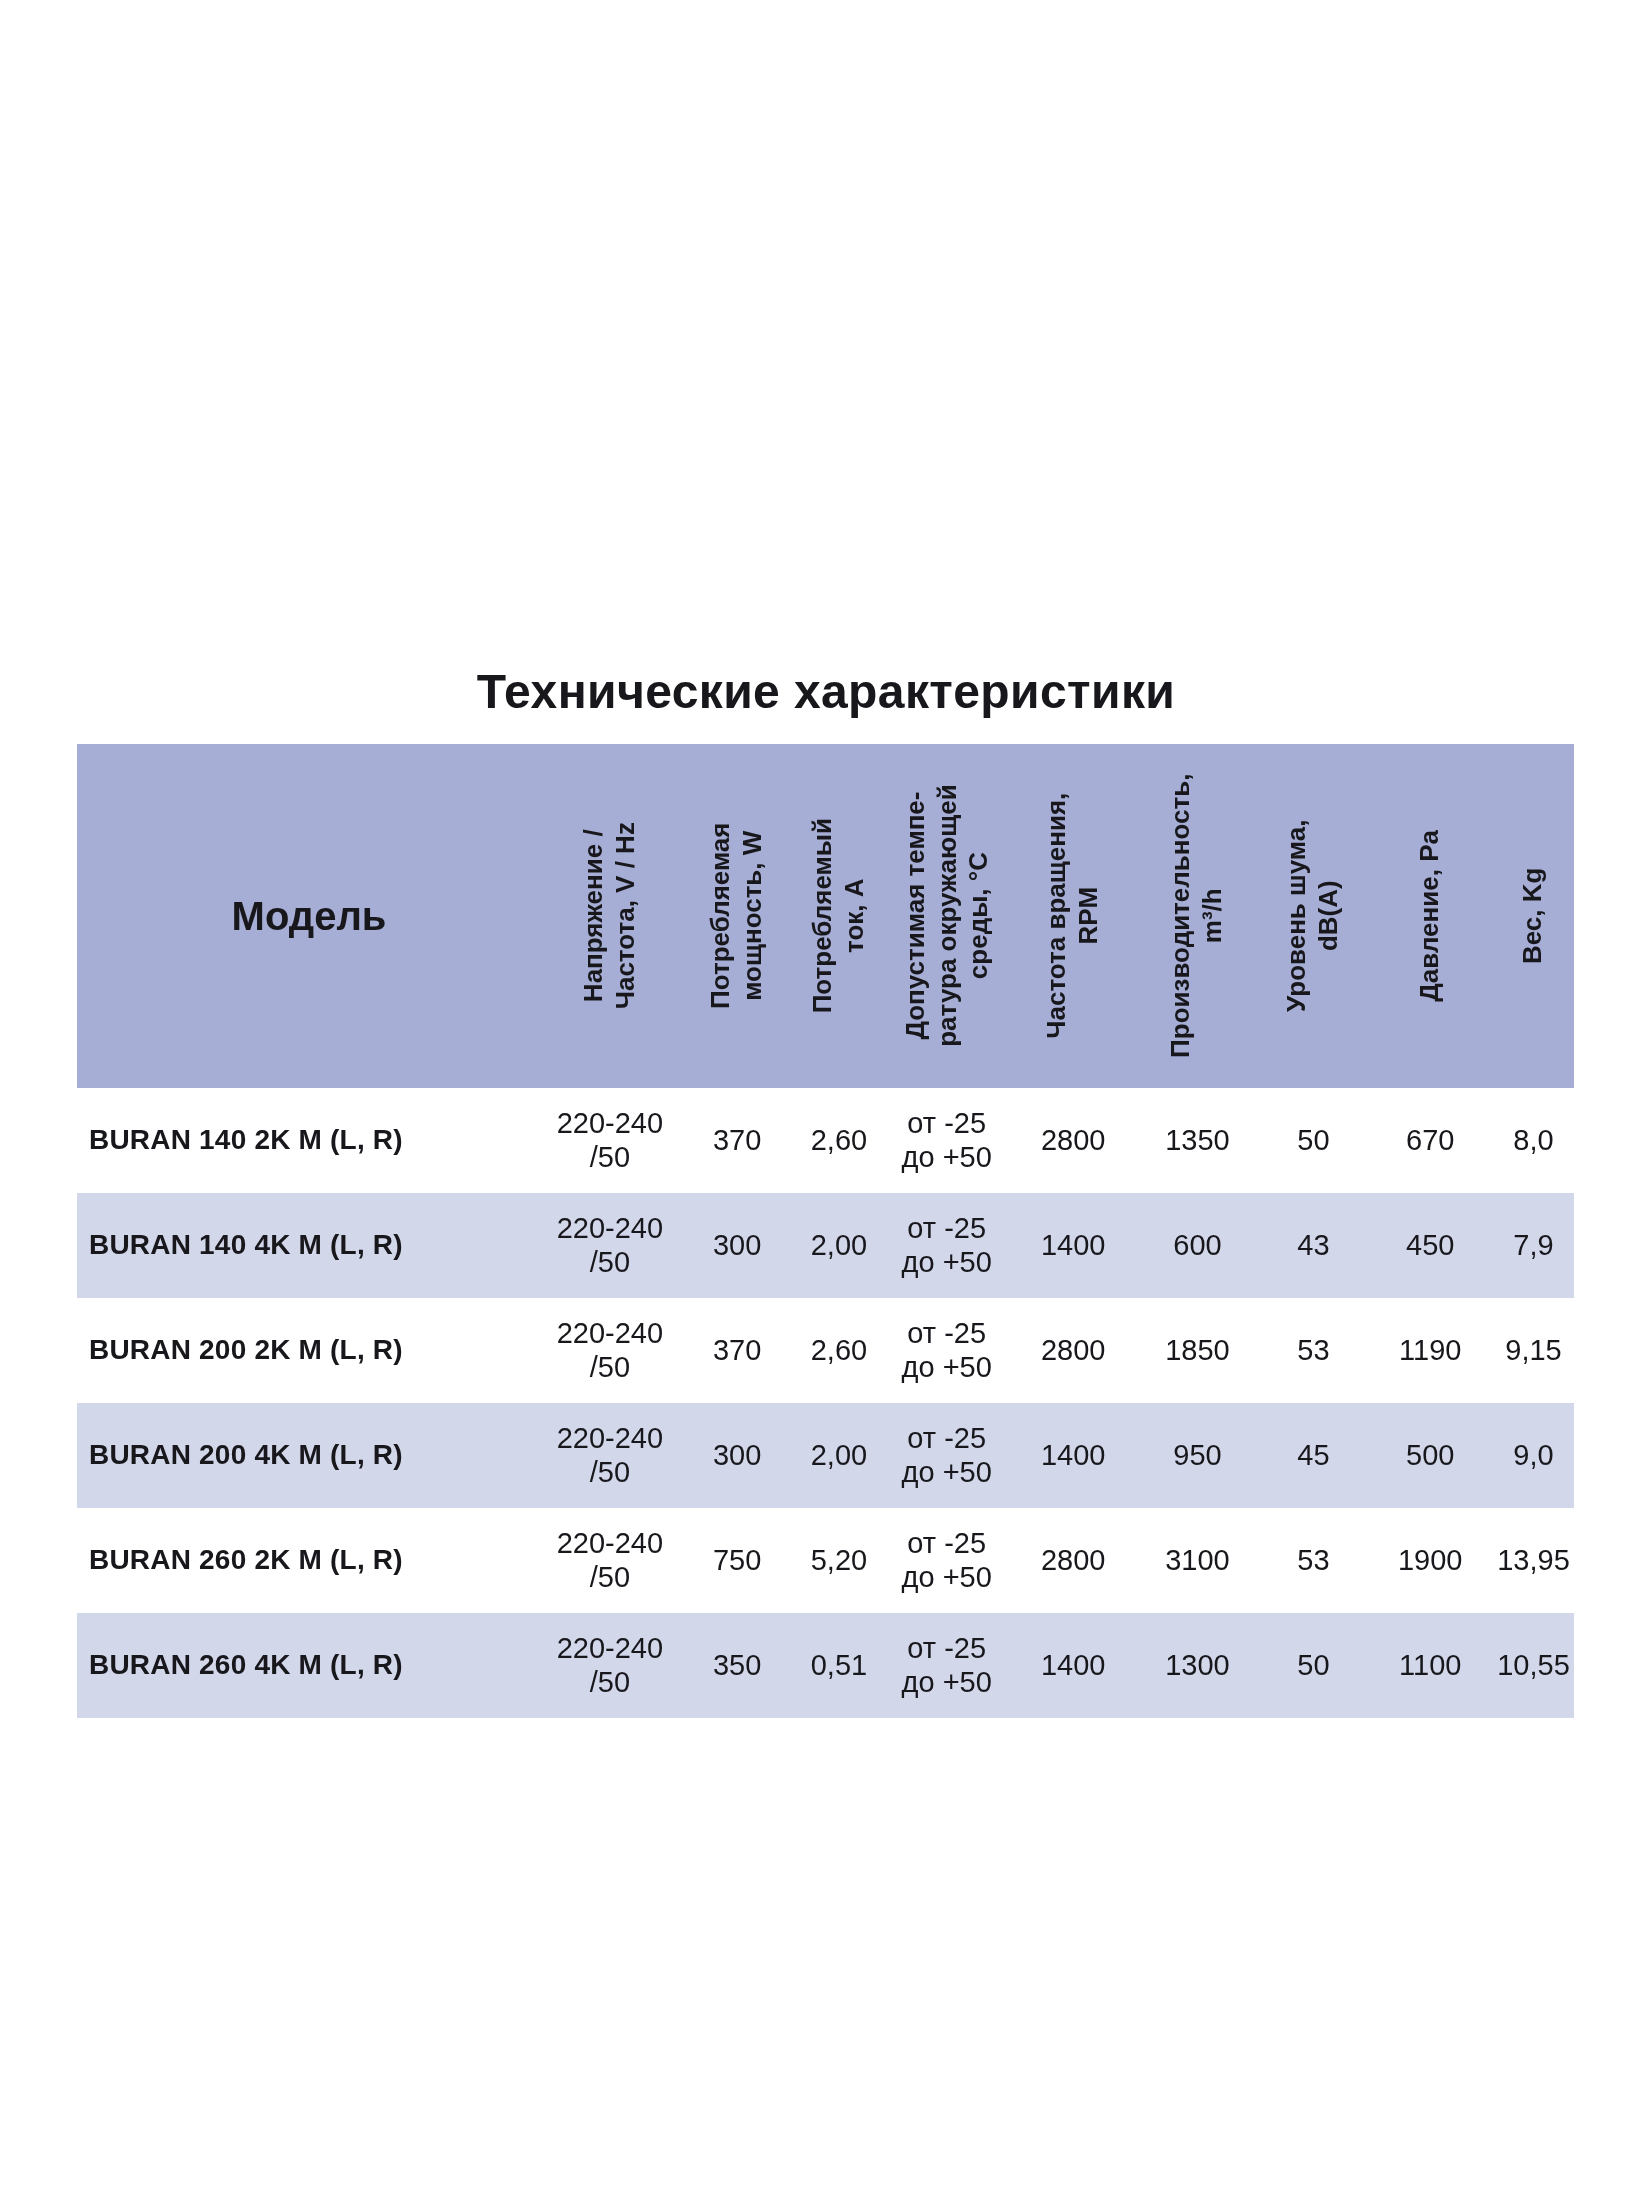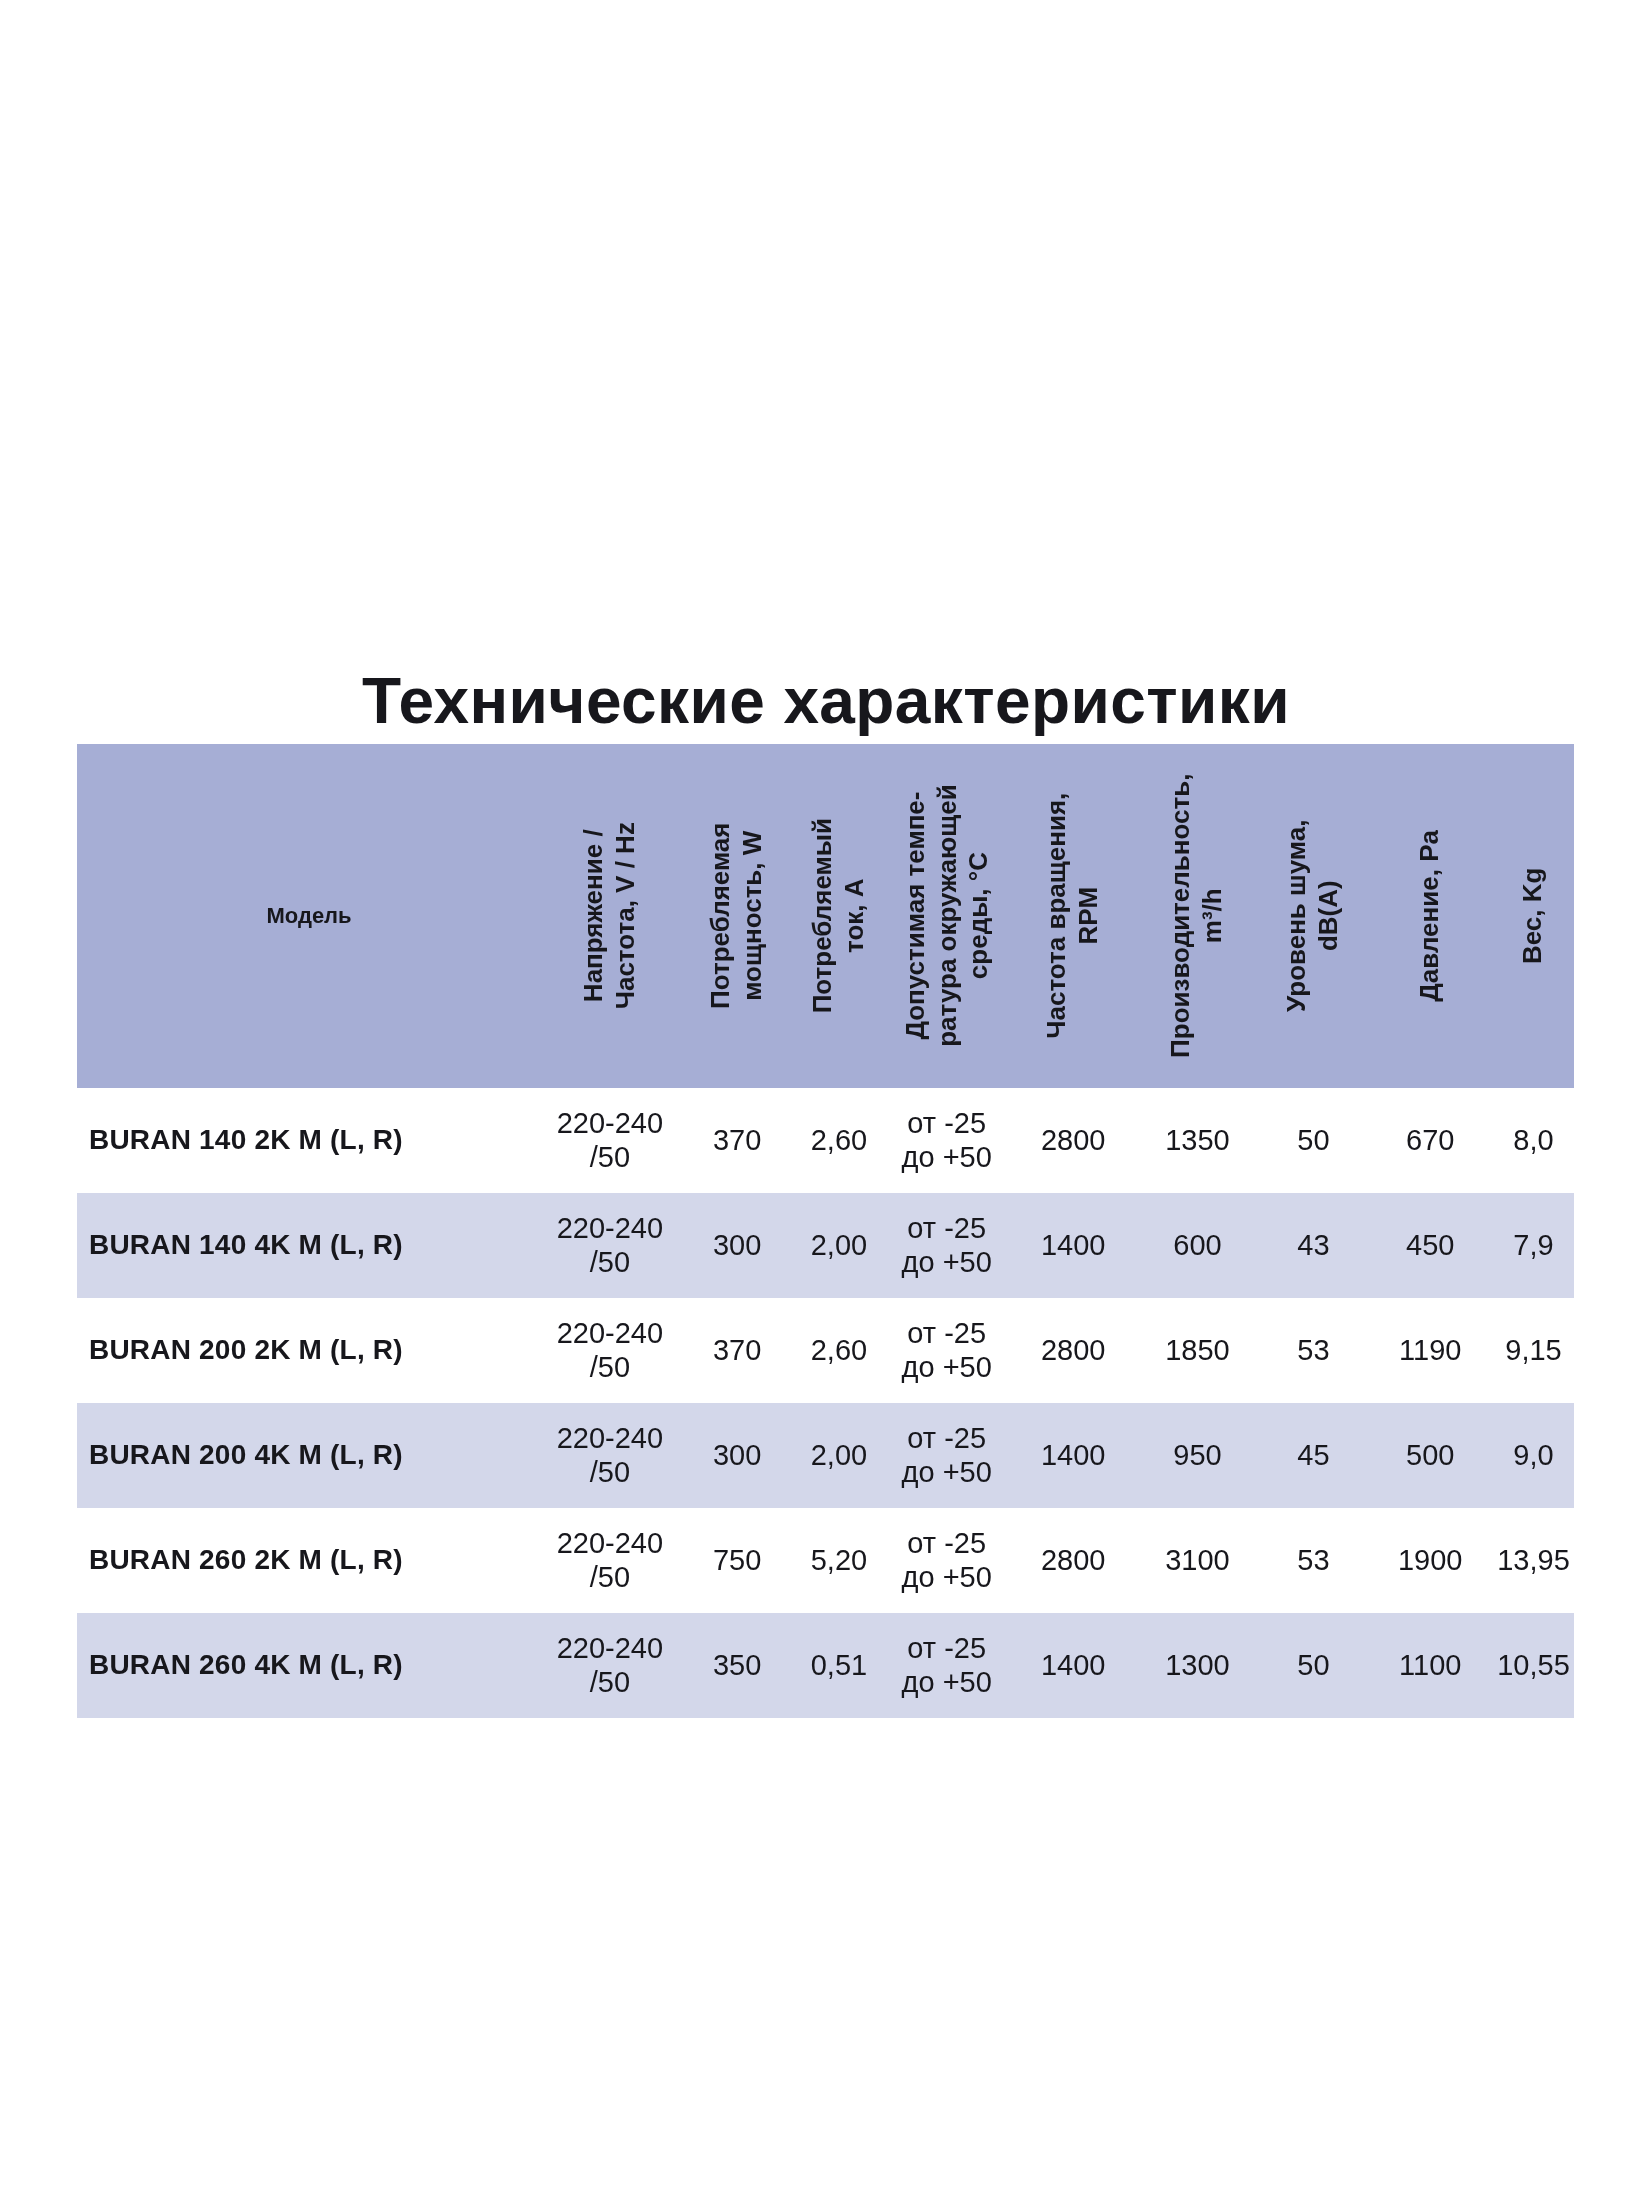--- a/index.html
+++ b/index.html
@@ -11,21 +11,21 @@
     font-family: "Liberation Sans", "DejaVu Sans", sans-serif;
     color: #17171c;
     overflow: hidden;
   }
   .title {
     position: absolute;
     top: 664px;
     left: 0;
     width: 100%;
     text-align: center;
-    font-size: 64px;
+    font-size: 48px;
     font-weight: 700;
     letter-spacing: 0.4px;
     margin: 0;
   }
   .spec-table {
     position: absolute;
     left: 77px;
     top: 744px;
     width: 1497px;
   }
@@ -34,21 +34,21 @@
     height: 344px;
     background: var(--header-bg, #a6aed5);
   }
   .th {
     display: flex;
     align-items: center;
     justify-content: center;
     overflow: visible;
   }
   .model-h {
-    font-size: 22px;
+    font-size: 40px;
     font-weight: 700;
   }
   .rot {
     transform: rotate(-90deg);
     white-space: pre-line;
     text-align: center;
     font-size: 26px;
     font-weight: 600;
     line-height: 1.22;
     flex: none;

